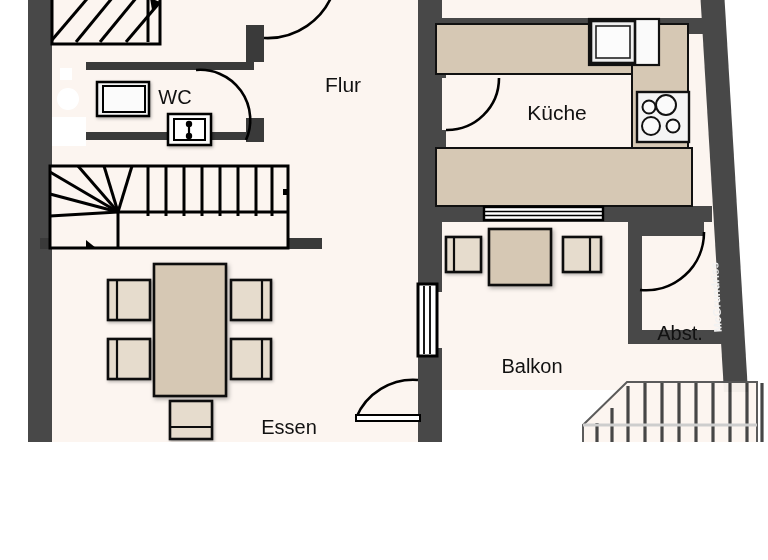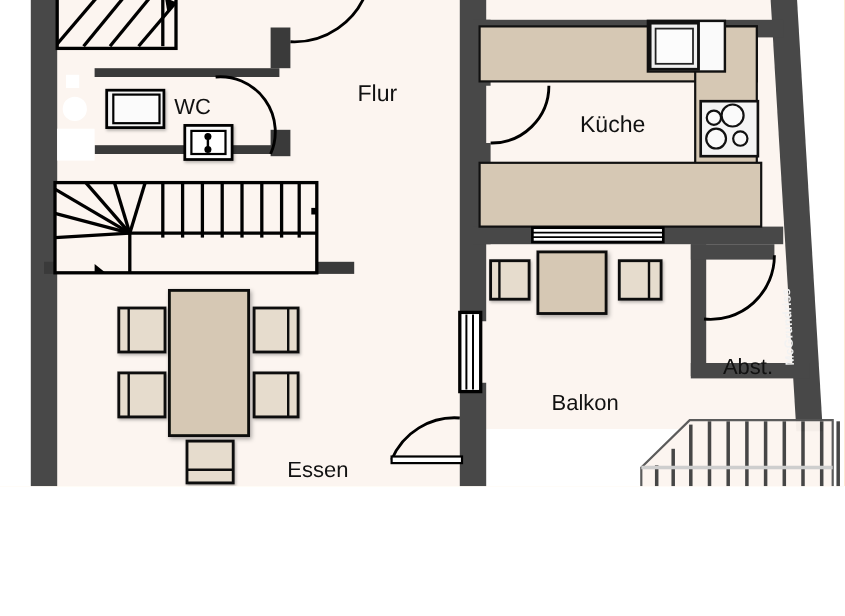--- a/index.html
+++ b/index.html
@@ -1,17 +1,17 @@
 <!DOCTYPE html>
 <html><head>
 <meta charset="utf-8">
 <style>
   html,body{margin:0;padding:0;background:#ffffff;}
   body{font-family:"Liberation Sans", sans-serif;}
-  #plan{position:relative;width:768px;height:442px;overflow:hidden;background:#fdba74;}
+  #plan{position:relative;width:768px;height:442px;overflow:hidden;background:#ef4444;}
   #plan svg{display:block;}
   .room-label{
     font-family:"Liberation Sans", sans-serif;
     font-weight:400;
     fill:#111111;
   }
   .wm{
     font-family:"Liberation Sans", sans-serif;
     font-size:11px;
     font-weight:700;

